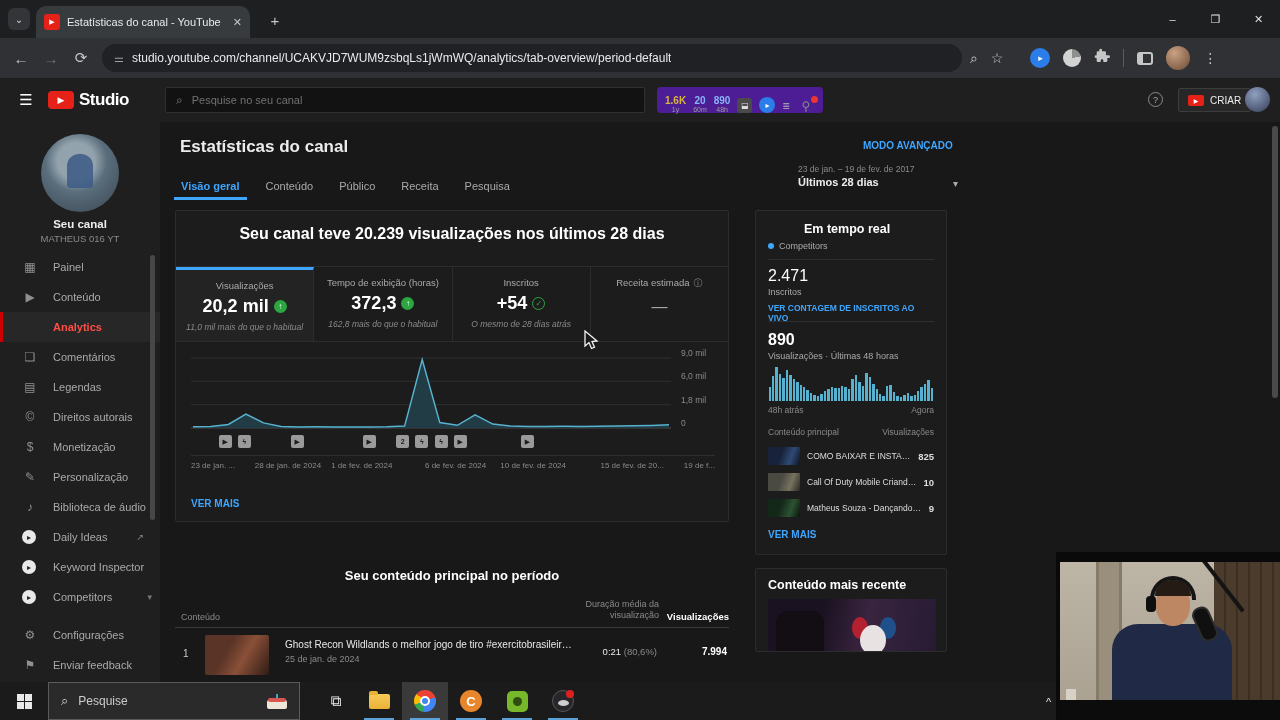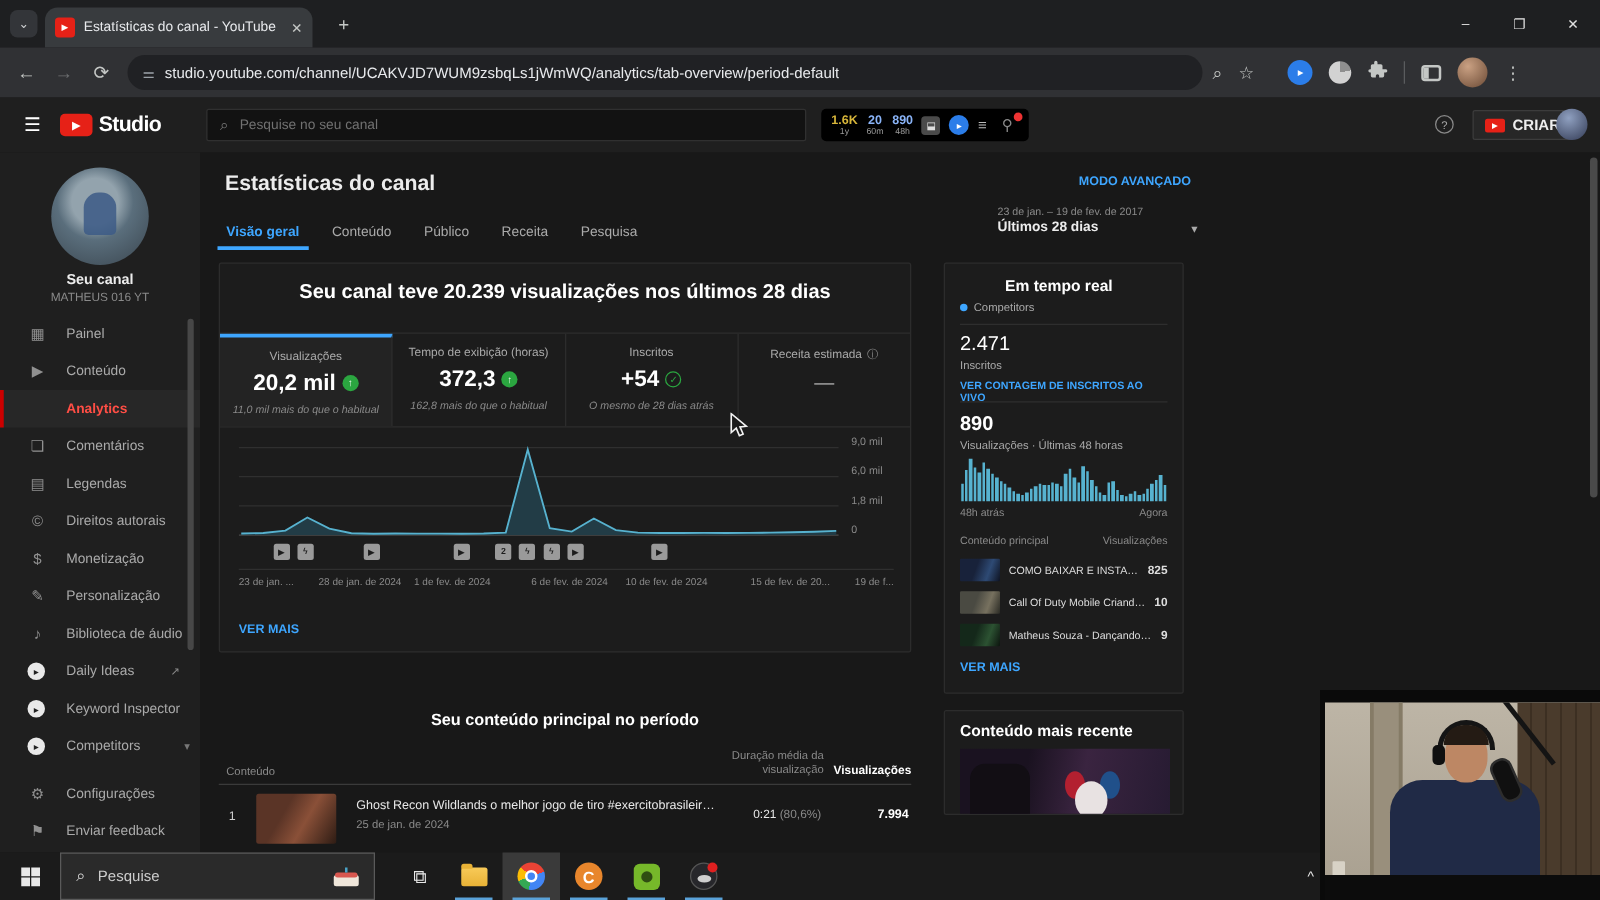--- a/index.html
+++ b/index.html
@@ -34,33 +34,33 @@
 
   
   .studio-header { position:absolute; left:0; top:78px; width:1280px; height:44px; background:#1f1f1f; display:flex; align-items:center; }
   .hamburger { width:24px; margin-left:14px; color:#fff; font-size:15px; text-align:center; }
   .logo { display:flex; align-items:center; gap:5px; margin-left:10px; }
   .logo-badge { width:26px; height:18px; background:#e62117; border-radius:4px; color:#fff; font-size:9px; display:flex; align-items:center; justify-content:center; }
   .logo-text { color:#fff; font-size:17px; font-weight:bold; letter-spacing:-0.5px; }
   .studio-search { position:absolute; left:165px; top:9px; width:480px; height:26px; background:#121212; border:1px solid #303030; border-radius:2px; display:flex; align-items:center; padding:0 10px; gap:9px; }
   .studio-search .mag { color:#777; font-size:12px; }
   .studio-search .ph { color:#717171; font-size:11px; }
-  .ext-cluster { position:absolute; left:657px; top:9px; height:26px; display:flex; align-items:center; gap:7px; background:#000000; border-radius:4px; padding:0 8px; }
+  .ext-cluster { position:absolute; left:657px; top:9px; height:26px; display:flex; align-items:flex-end; gap:7px; background:#4c1d95; border-radius:4px; padding:0 8px; }
   .badge2l { display:flex; flex-direction:column; align-items:center; line-height:1; }
   .badge2l .v { font-size:10px; font-weight:bold; }
   .badge2l .u { font-size:7px; color:#9a9a9a; }
   .mini-sq { width:15px; height:15px; border-radius:3px; background:#4a4a4a; color:#ddd; font-size:8px; display:flex; align-items:center; justify-content:center; }
   .mini-circle { width:16px; height:16px; border-radius:50%; background:#2b7de9; color:#fff; font-size:8px; display:flex; align-items:center; justify-content:center; }
   .mini-lines { color:#bbb; font-size:12px; }
   .lamp { position:relative; width:14px; height:14px; color:#8a8a8a; font-size:12px; margin-left:5px; }
   .lamp::after { content:""; position:absolute; right:-3px; top:-3px; width:7px; height:7px; border-radius:50%; background:#e33; }
   .help-circle { position:absolute; left:1148px; top:14px; width:15px; height:15px; border:1px solid #8a8a8a; border-radius:50%; color:#aaa; font-size:9px; display:flex; align-items:center; justify-content:center; }
   .create-btn { position:absolute; left:1178px; top:10px; height:24px; border:1px solid #3c3c3c; border-radius:2px; background:#272727; display:flex; align-items:center; gap:6px; padding:0 9px; }
   .cam-ico { width:16px; height:11px; background:#e62117; border-radius:2px; color:#fff; font-size:6px; display:flex; align-items:center; justify-content:center; }
-  .create-label { color:#eee; font-size:12px; font-weight:bold; }
+  .create-label { color:#eee; font-size:10px; font-weight:normal; }
   .studio-avatar { position:absolute; left:1245px; top:9px; width:25px; height:25px; border-radius:50%; background:radial-gradient(circle at 40% 30%,#8fa0c0,#333b55); }
 
   
   .sidebar { position:absolute; left:0; top:122px; width:160px; height:560px; background:#1f1f1f; }
   .ch-avatar { position:absolute; left:41px; top:12px; width:78px; height:78px; border-radius:50%; background:radial-gradient(circle at 45% 35%,#93a3ad 0 28%,#5a6e7c 46%,#39444d); }
   .ch-avatar::after { content:""; position:absolute; left:26px; top:20px; width:26px; height:34px; border-radius:12px 12px 4px 4px; background:#3c5a86; opacity:.85; }
   .ch-label { position:absolute; left:0; top:96px; width:160px; text-align:center; color:#ececec; font-size:11.5px; font-weight:bold; }
   .ch-name { position:absolute; left:0; top:111px; width:160px; text-align:center; color:#8a8a8a; font-size:9.5px; }
   .nav { position:absolute; left:0; top:130px; width:160px; }
   .nav-item { position:relative; height:30px; display:flex; align-items:center; padding-left:22px; gap:15px; color:#aaa; }

